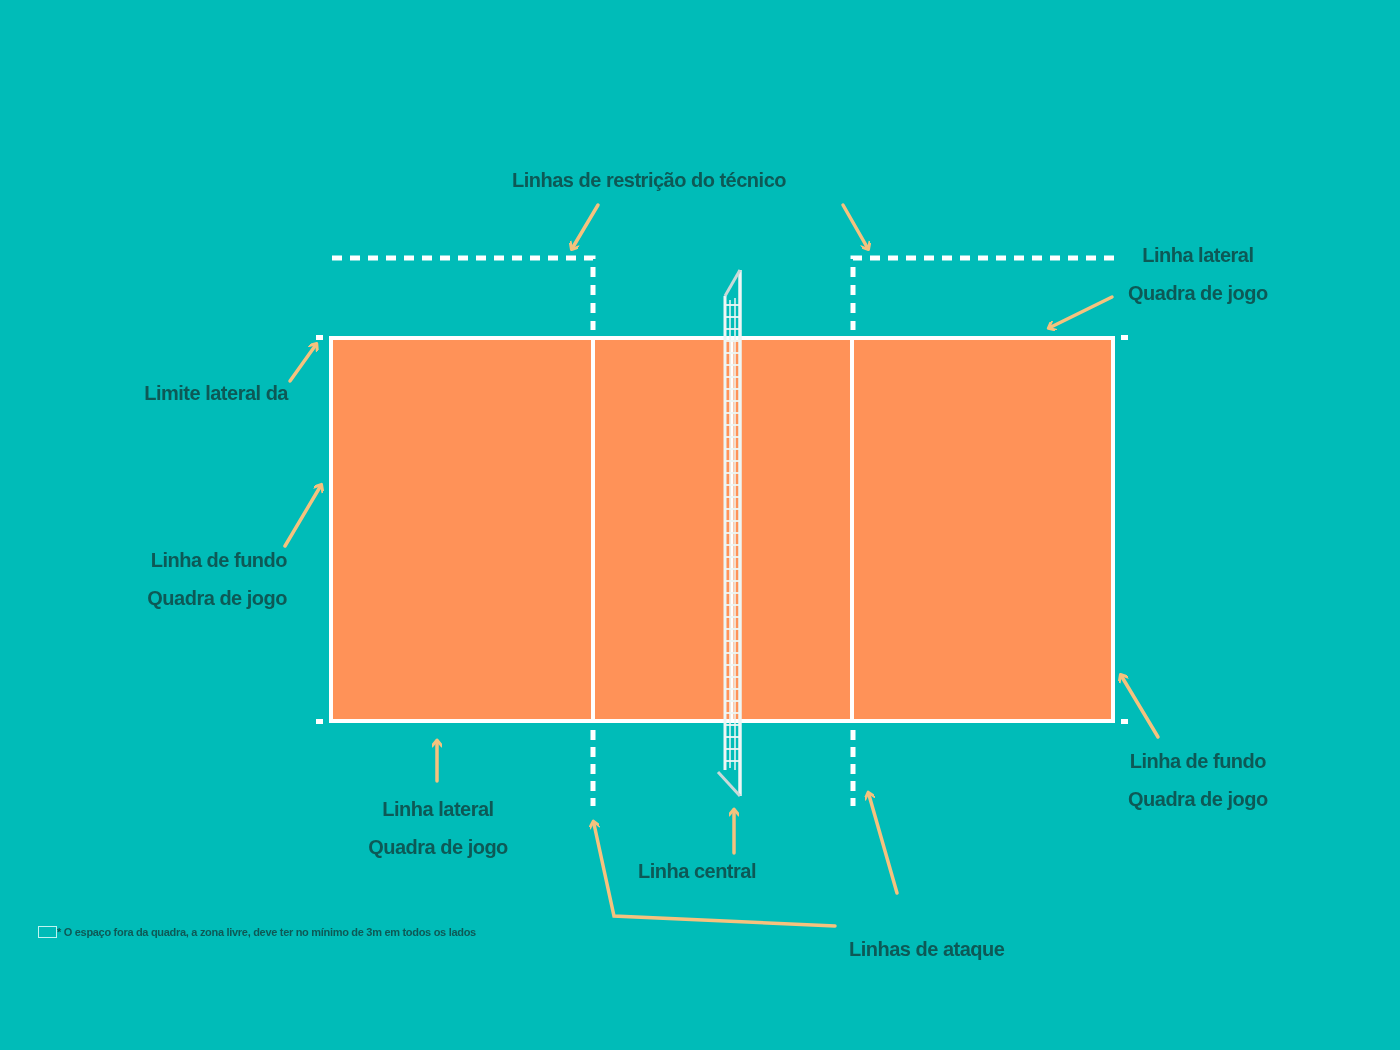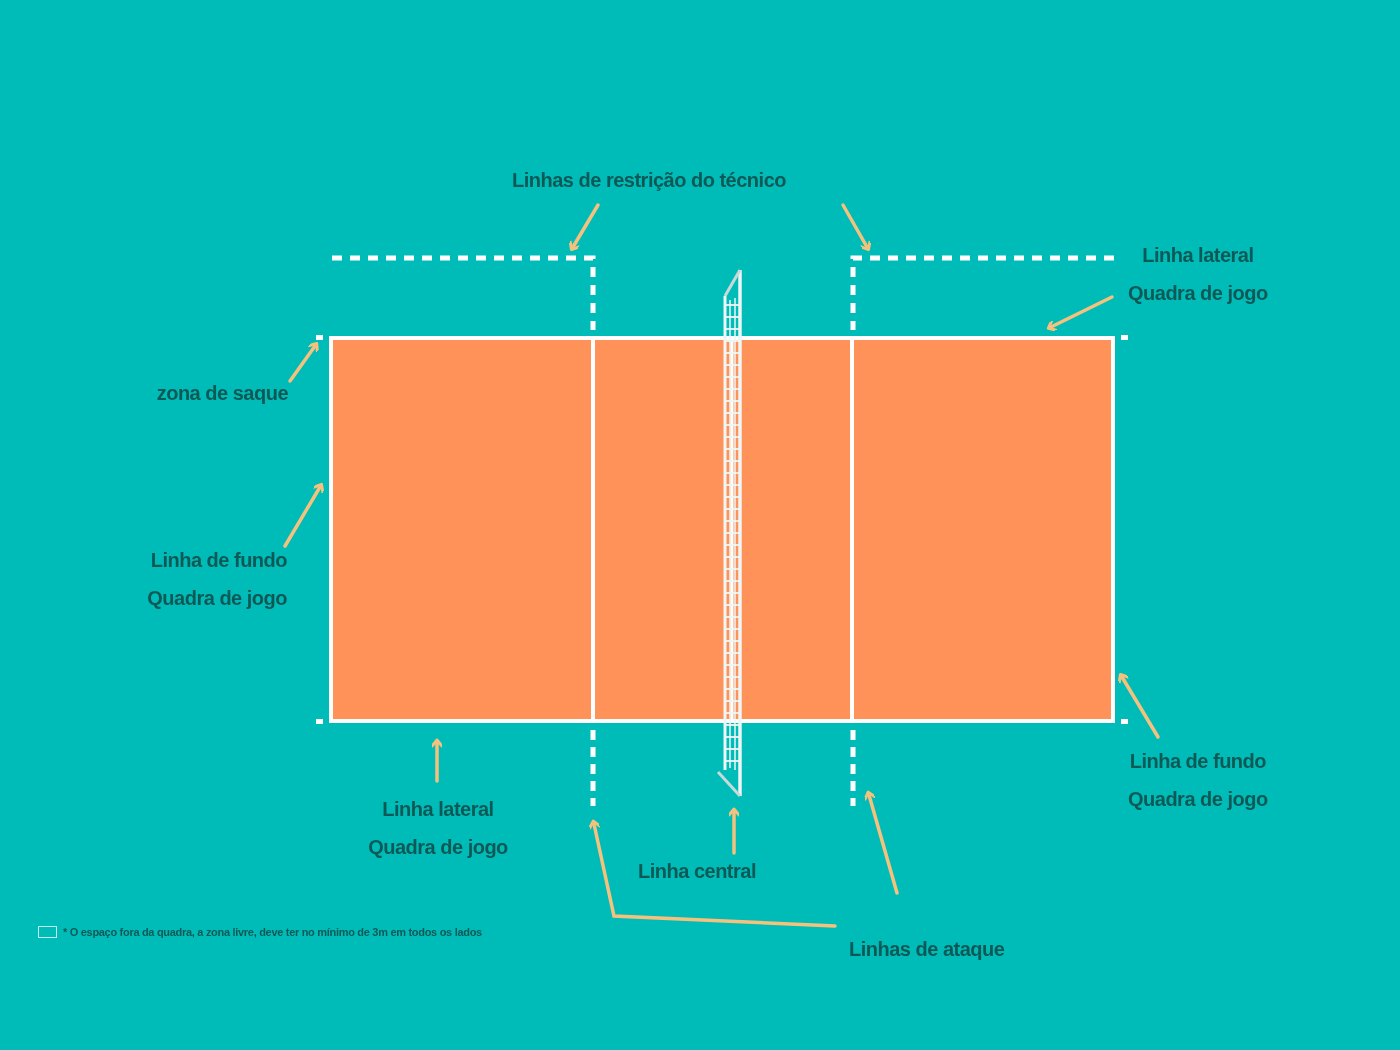--- a/index.html
+++ b/index.html
@@ -4,21 +4,21 @@
 <style>
   html, body { margin:0; padding:0; }
   body { width:1400px; height:1050px; background:#00BCB8; position:relative; overflow:hidden;
          font-family:"Liberation Sans", sans-serif; }
   .label { position:absolute; color:#0D5956; font-weight:bold; font-size:20px; line-height:38px;
            letter-spacing:-0.5px; white-space:nowrap; }
   .label span { display:block; }
   .right { text-align:right; }
   .center { text-align:center; }
   svg.diagram { position:absolute; left:0; top:0; }
-  .footnote { position:absolute; left:38px; top:926px; display:flex; align-items:center; gap:6px;
+  .footnote { position:absolute; left:38px; top:926px; display:flex; align-items:center; 
               color:#0D5956; font-weight:bold; font-size:11px; letter-spacing:-0.3px; }
   .footnote .swatch { width:19px; height:12px; border:1.5px solid #BFF4F0; box-sizing:border-box; }
 </style>
 </head>
 <body>
 
 <svg class="diagram" width="1400" height="1050" viewBox="0 0 1400 1050">
 
   <g stroke="#FFFFFF" stroke-width="5" fill="none" stroke-dasharray="10 8">
     <polyline points="332,258 593,258 593,330"></polyline>
@@ -114,21 +114,21 @@
 <div class="label center" style="left:512px; top:161px;">
   <span>Linhas de restrição do técnico</span>
 </div>
 
 <div class="label center" style="left:1128px; top:236px;">
   <span>Linha lateral</span>
   <span>Quadra de jogo</span>
 </div>
 
 <div class="label right" style="right:1112px; top:374px;">
-  <span>zona de saque</span>
+  <span>Limite lateral da</span>
 </div>
 
 <div class="label right" style="right:1113px; top:541px;">
   <span>Linha de fundo</span>
   <span>Quadra de jogo</span>
 </div>
 
 <div class="label center" style="left:330px; top:790px; width:216px;">
   <span>Linha lateral</span>
   <span>Quadra de jogo</span>

